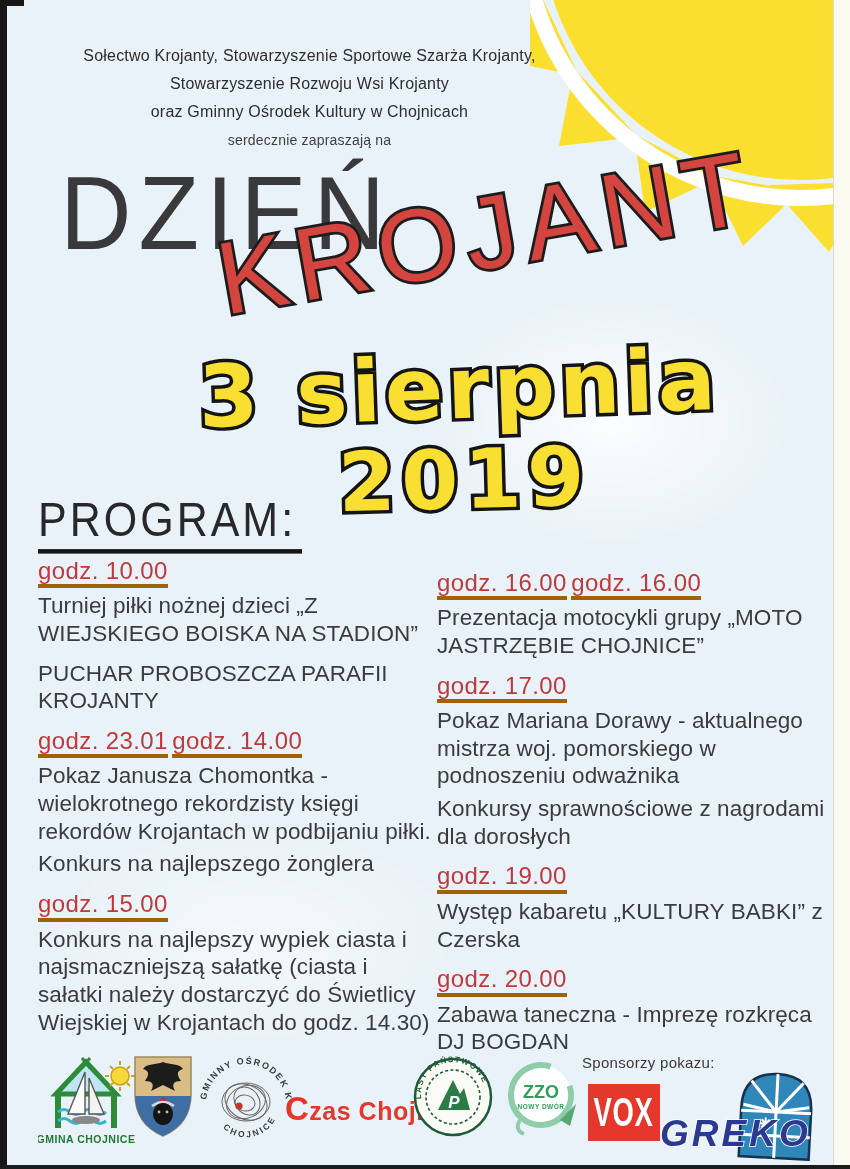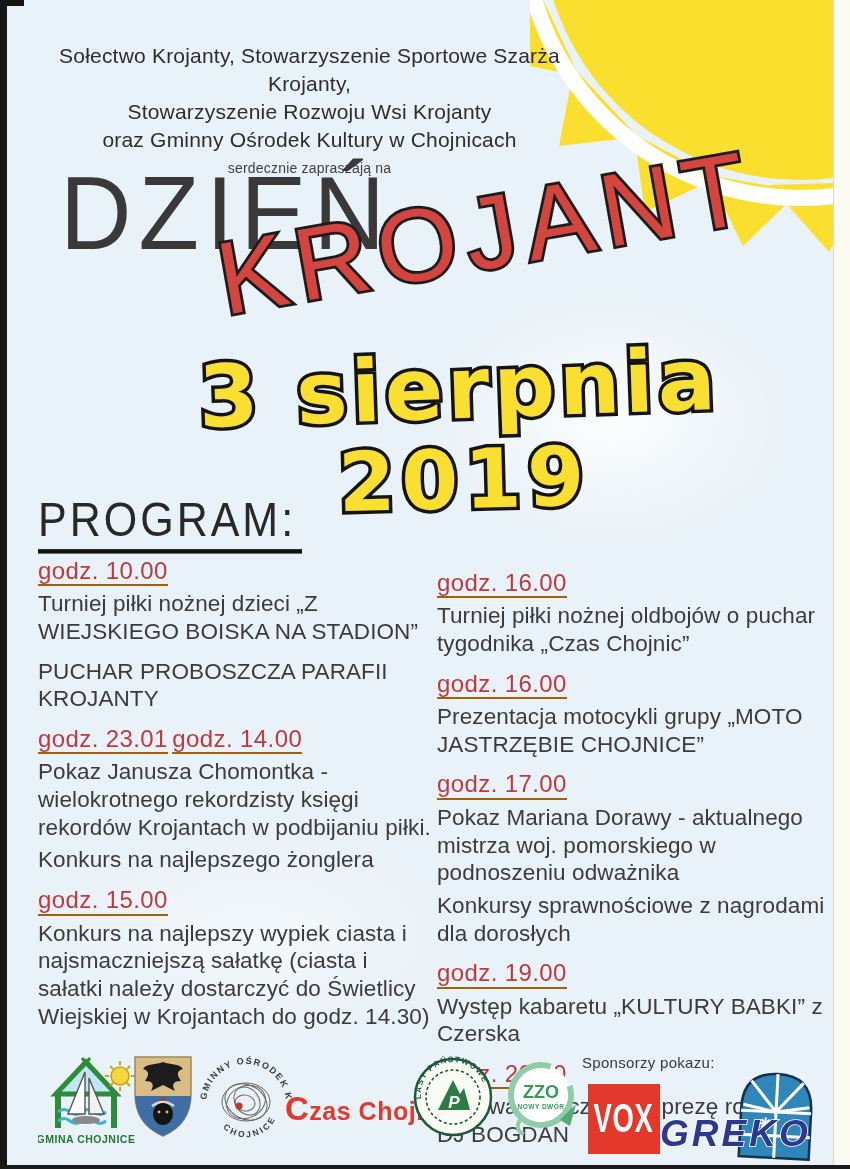--- a/index.html
+++ b/index.html
@@ -10,42 +10,42 @@
        background:
          radial-gradient(ellipse 260px 180px at 72% 36%, rgba(255,255,255,.85), rgba(255,255,255,0) 70%),
          radial-gradient(ellipse 300px 160px at 30% 80%, rgba(255,255,255,.5), rgba(255,255,255,0) 70%);}
   
   .edge-left{position:absolute;left:0;top:0;width:7px;height:1169px;background:#161616;}
   .edge-top{position:absolute;left:0;top:0;width:24px;height:6px;background:#161616;}
   .edge-bottom{position:absolute;left:0;bottom:0;width:850px;height:4px;background:#1b1b1b;}
   .edge-right{position:absolute;right:0;top:0;width:16px;height:1169px;background:#fbfaf0;border-left:1px solid #dddacb;}
   .sun{position:absolute;left:530px;top:0;width:305px;height:262px;}
   .invite{position:absolute;left:22px;top:42px;width:575px;text-align:center;color:#2d2d2f;}
-  .invite div{font-size:21px;line-height:28px;letter-spacing:.2px;}
+  .invite div{font-size:16px;line-height:28px;letter-spacing:.2px;}
   .invite .soft{font-size:14px;color:#404040;}
   .title-black{position:absolute;left:60px;top:162px;font-size:99px;line-height:1;
        color:#39393b;letter-spacing:7px;font-weight:400;transform:scaleY(1.04);transform-origin:top left;}
   .title-red-svg{position:absolute;left:195px;top:140px;width:600px;height:230px;overflow:visible;}
   .date-svg{position:absolute;left:130px;top:336px;width:620px;height:200px;overflow:visible;}
   .program-heading{position:absolute;left:38px;top:492px;font-size:43px;color:#28282a;
        letter-spacing:3px;border-bottom:4px solid #141414;padding:0 6px 2px 0;
        transform:scaleY(1.12);transform-origin:top left;}
   .col{position:absolute;}
   .col-left{left:38px;top:550px;width:398px;}
   .col-right{left:437px;top:562px;width:400px;}
   .time{display:inline-block;color:#bf393d;font-size:24px;line-height:1.1;
-       border-bottom:2px solid #a16207;margin:8px 0 4px;letter-spacing:.4px;}
+       border-bottom:4px solid #a16207;margin:8px 0 4px;letter-spacing:.4px;}
   .desc{color:#3b3b3d;font-size:22.5px;line-height:1.23;margin:0 0 5px;letter-spacing:.1px;}
   .desc.gap-top{margin-top:12px;}
   .logos{position:absolute;left:30px;top:1048px;width:808px;height:115px;}
   .logo{position:absolute;}
   .czas{left:255px;top:42px;font-weight:bold;color:#e2392c;font-size:25px;letter-spacing:.5px;display:block;}
   .czas::first-letter{font-size:33px;}
   .sponsor-label{left:552px;top:6px;font-size:15px;color:#39393b;letter-spacing:.3px;}
-  .vox{left:558px;top:36px;width:72px;height:70px;background:#e4382c;display:flex;align-items:center;justify-content:center;}
+  .vox{left:558px;top:36px;width:72px;height:57px;background:#e4382c;display:flex;align-items:center;justify-content:center;}
   .vox span{color:#fff;font-weight:bold;font-size:37px;letter-spacing:1px;transform:scale(.74,1.12);}
   .greko-svg{left:628px;top:18px;width:175px;height:95px;}
 </style>
 </head>
 <body>
 
 <div class="paper-glow"></div>
 
 <svg class="sun" viewBox="0 0 305 262" aria-hidden="true">
   <g>
@@ -85,21 +85,20 @@
   <div class="time">godz. 23.01</div>
   <div class="time">godz. 14.00</div>
   <div class="desc">Pokaz Janusza Chomontka -wielokrotnego rekordzisty księgi rekordów Krojantach w podbijaniu piłki.</div>
   <div class="desc">Konkurs na najlepszego żonglera</div>
   <div class="time">godz. 15.00</div>
   <div class="desc">Konkurs na najlepszy wypiek ciasta i najsmaczniejszą sałatkę (ciasta i sałatki należy dostarczyć do Świetlicy Wiejskiej w Krojantach do godz.  14.30)</div>
 </div>
 
 <div class="col col-right">
   <div class="time">godz. 16.00</div>
-  <div class="desc">Turniej piłki nożnej oldbojów o puchar tygodnika „Czas Chojnic”</div>
   <div class="time">godz. 16.00</div>
   <div class="desc">Prezentacja motocykli grupy „MOTO JASTRZĘBIE CHOJNICE”</div>
   <div class="time">godz. 17.00</div>
   <div class="desc">Pokaz Mariana Dorawy - aktualnego mistrza woj. pomorskiego w podnoszeniu odważnika</div>
   <div class="desc">Konkursy sprawnościowe z nagrodami dla dorosłych</div>
   <div class="time">godz. 19.00</div>
   <div class="desc">Występ kabaretu „KULTURY BABKI” z Czerska</div>
   <div class="time">godz. 20.00</div>
   <div class="desc">Zabawa taneczna - Imprezę rozkręca DJ BOGDAN</div>
 </div>

